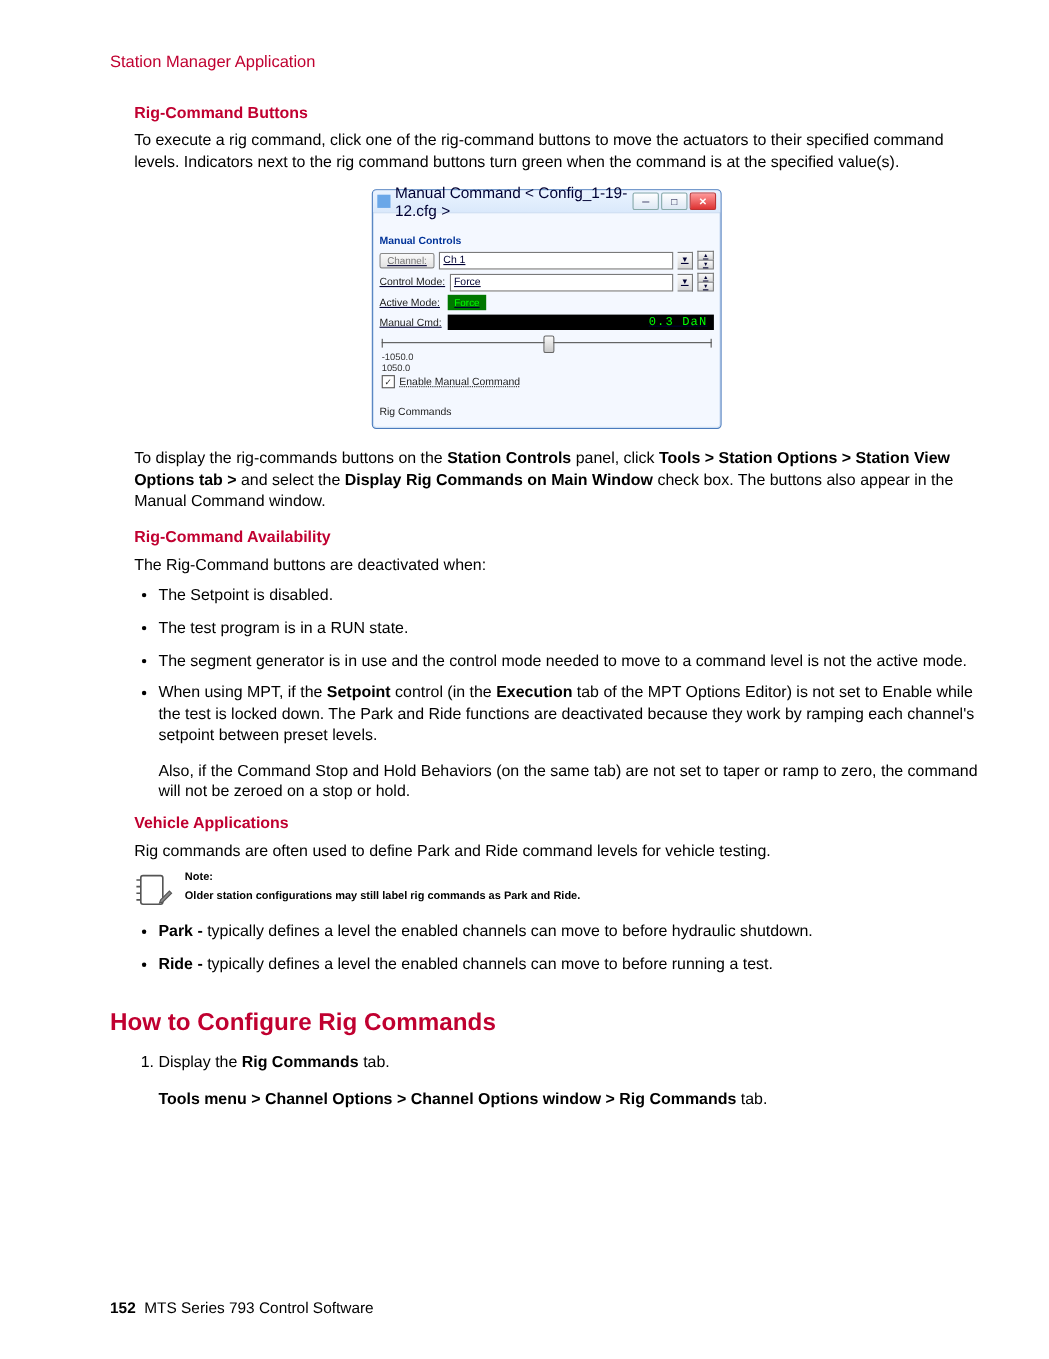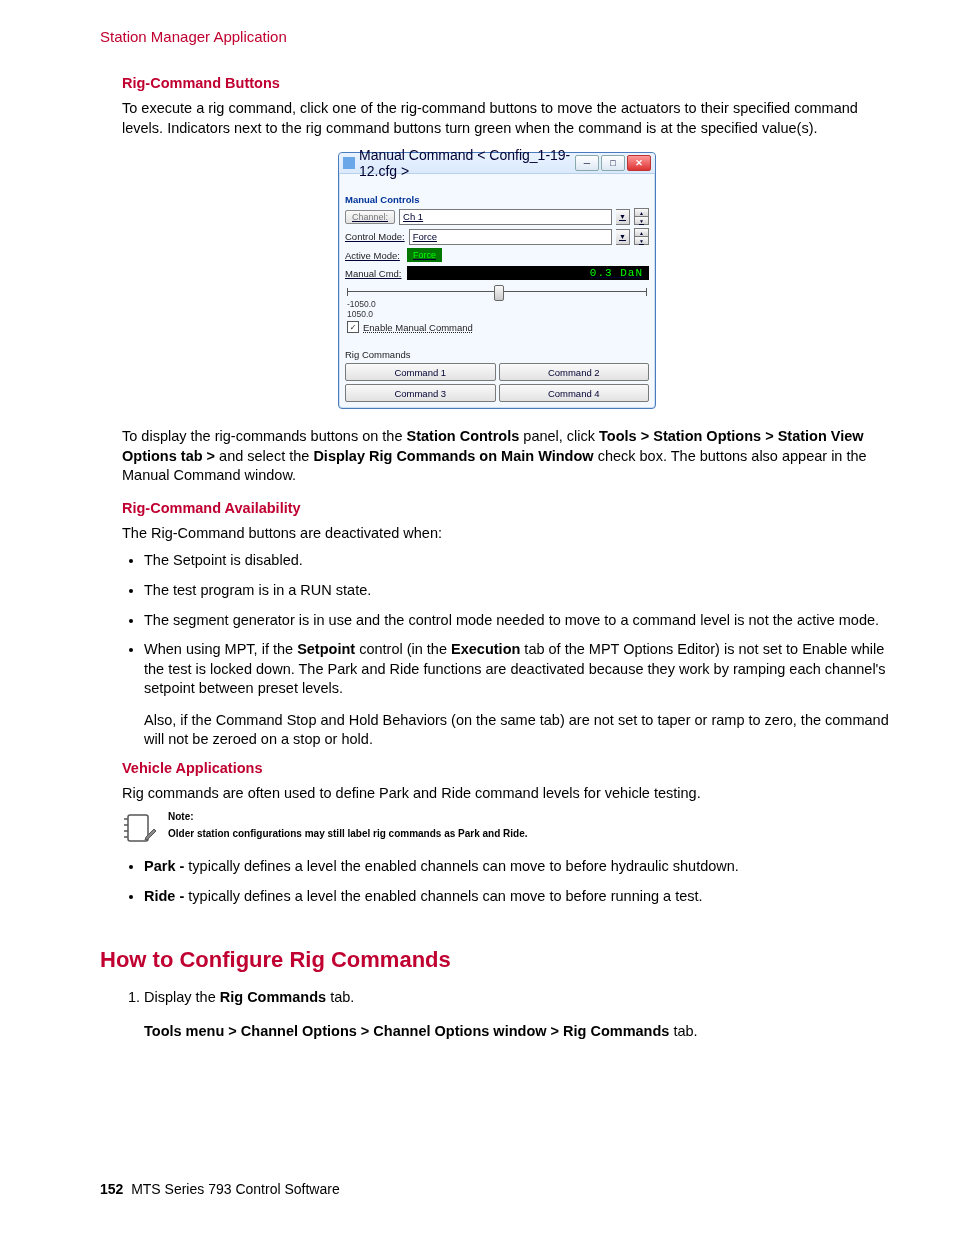--- a/index.html
+++ b/index.html
@@ -9,21 +9,21 @@
     width: 954px;
     font-family: Arial, Helvetica, sans-serif;
     color: #000;
     background: #fff;
   }
   .page {
     position: relative;
     width: 954px;
     height: 1235px;
     box-sizing: border-box;
-    padding: 28px 60px 50px 100px;
+    padding: 48px 60px 50px 100px;
   }
   .header {
     color: #c00030;
     font-size: 15px;
     margin-bottom: 30px;
   }
   .section-heading {
     color: #c00030;
     font-size: 14.5px;
     font-weight: bold;
@@ -53,21 +53,21 @@
     margin: 0 0 10px 22px;
     padding: 0 0 0 22px;
     font-size: 14.5px;
     line-height: 1.4;
   }
   ol.steps > li { margin-bottom: 14px; }
   .h2 {
     color: #c00030;
     font-size: 22px;
     font-weight: bold;
-    margin: 40px 0 14px 0;
+    margin: 28px 0 14px 0;
   }
   .footer {
     position: absolute;
     bottom: 38px;
     left: 100px;
     font-size: 14px;
     color: #000;
   }
   .footer .pagenum { font-weight: bold; }
   .note-row {
@@ -260,26 +260,20 @@
             <span>1050.0</span>
           </div>
         </div>
 
         <div class="cb-row">
           <span class="cb">✓</span>
           <span style="text-decoration:underline dotted;">Enable Manual Command</span>
         </div>
 
         <div class="fieldset-label" style="color:#222;font-weight:normal;">Rig Commands</div>
-        <div class="cmd-grid">
-          <div class="cmd-btn">Command 1</div>
-          <div class="cmd-btn">Command 2</div>
-          <div class="cmd-btn">Command 3</div>
-          <div class="cmd-btn">Command 4</div>
-        </div>
       </div>
     </div>
   </div>
 
   <p class="body-text">
     <span>To display the rig-commands buttons on the </span><span class="bold">Station Controls</span><span> panel, click </span><span class="bold">Tools &gt; Station Options &gt; Station View Options tab &gt;</span><span> and select the </span><span class="bold">Display Rig Commands on Main Window</span><span> check box. The buttons also appear in the Manual Command window.</span>
   </p>
 
   <div class="section-heading">Rig-Command Availability</div>
   <p class="body-text tight">The Rig-Command buttons are deactivated when:</p>

